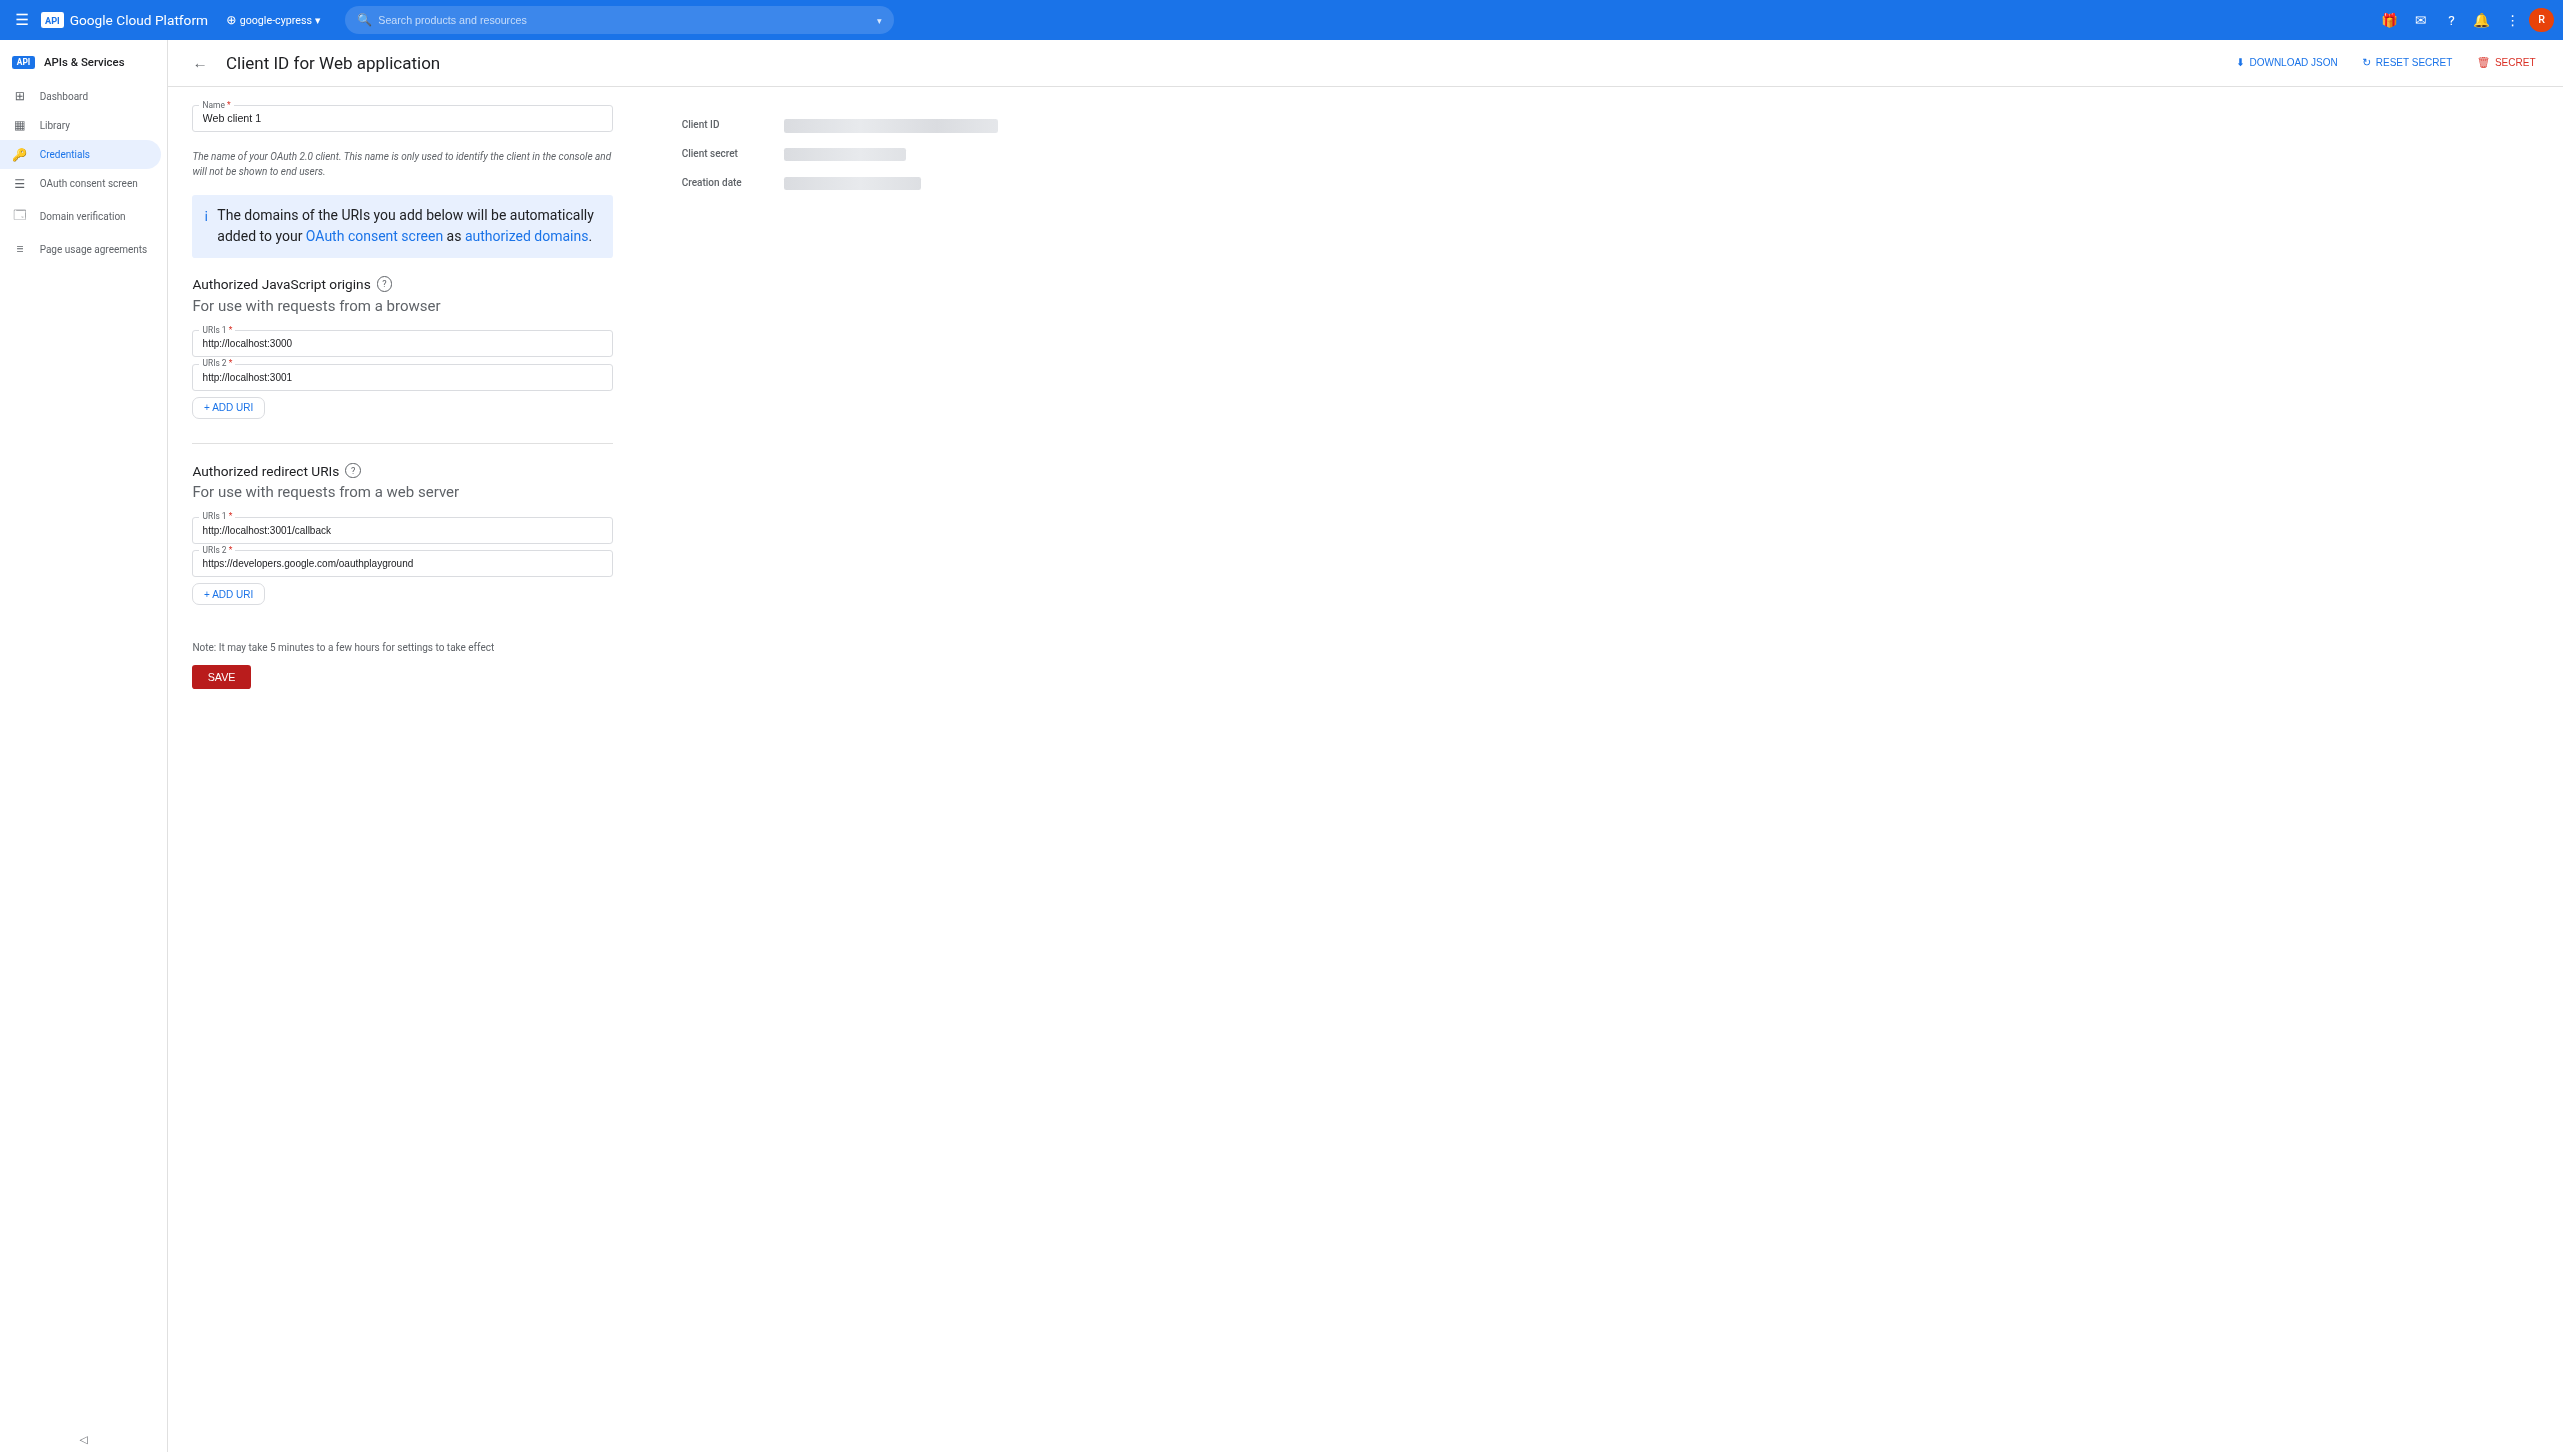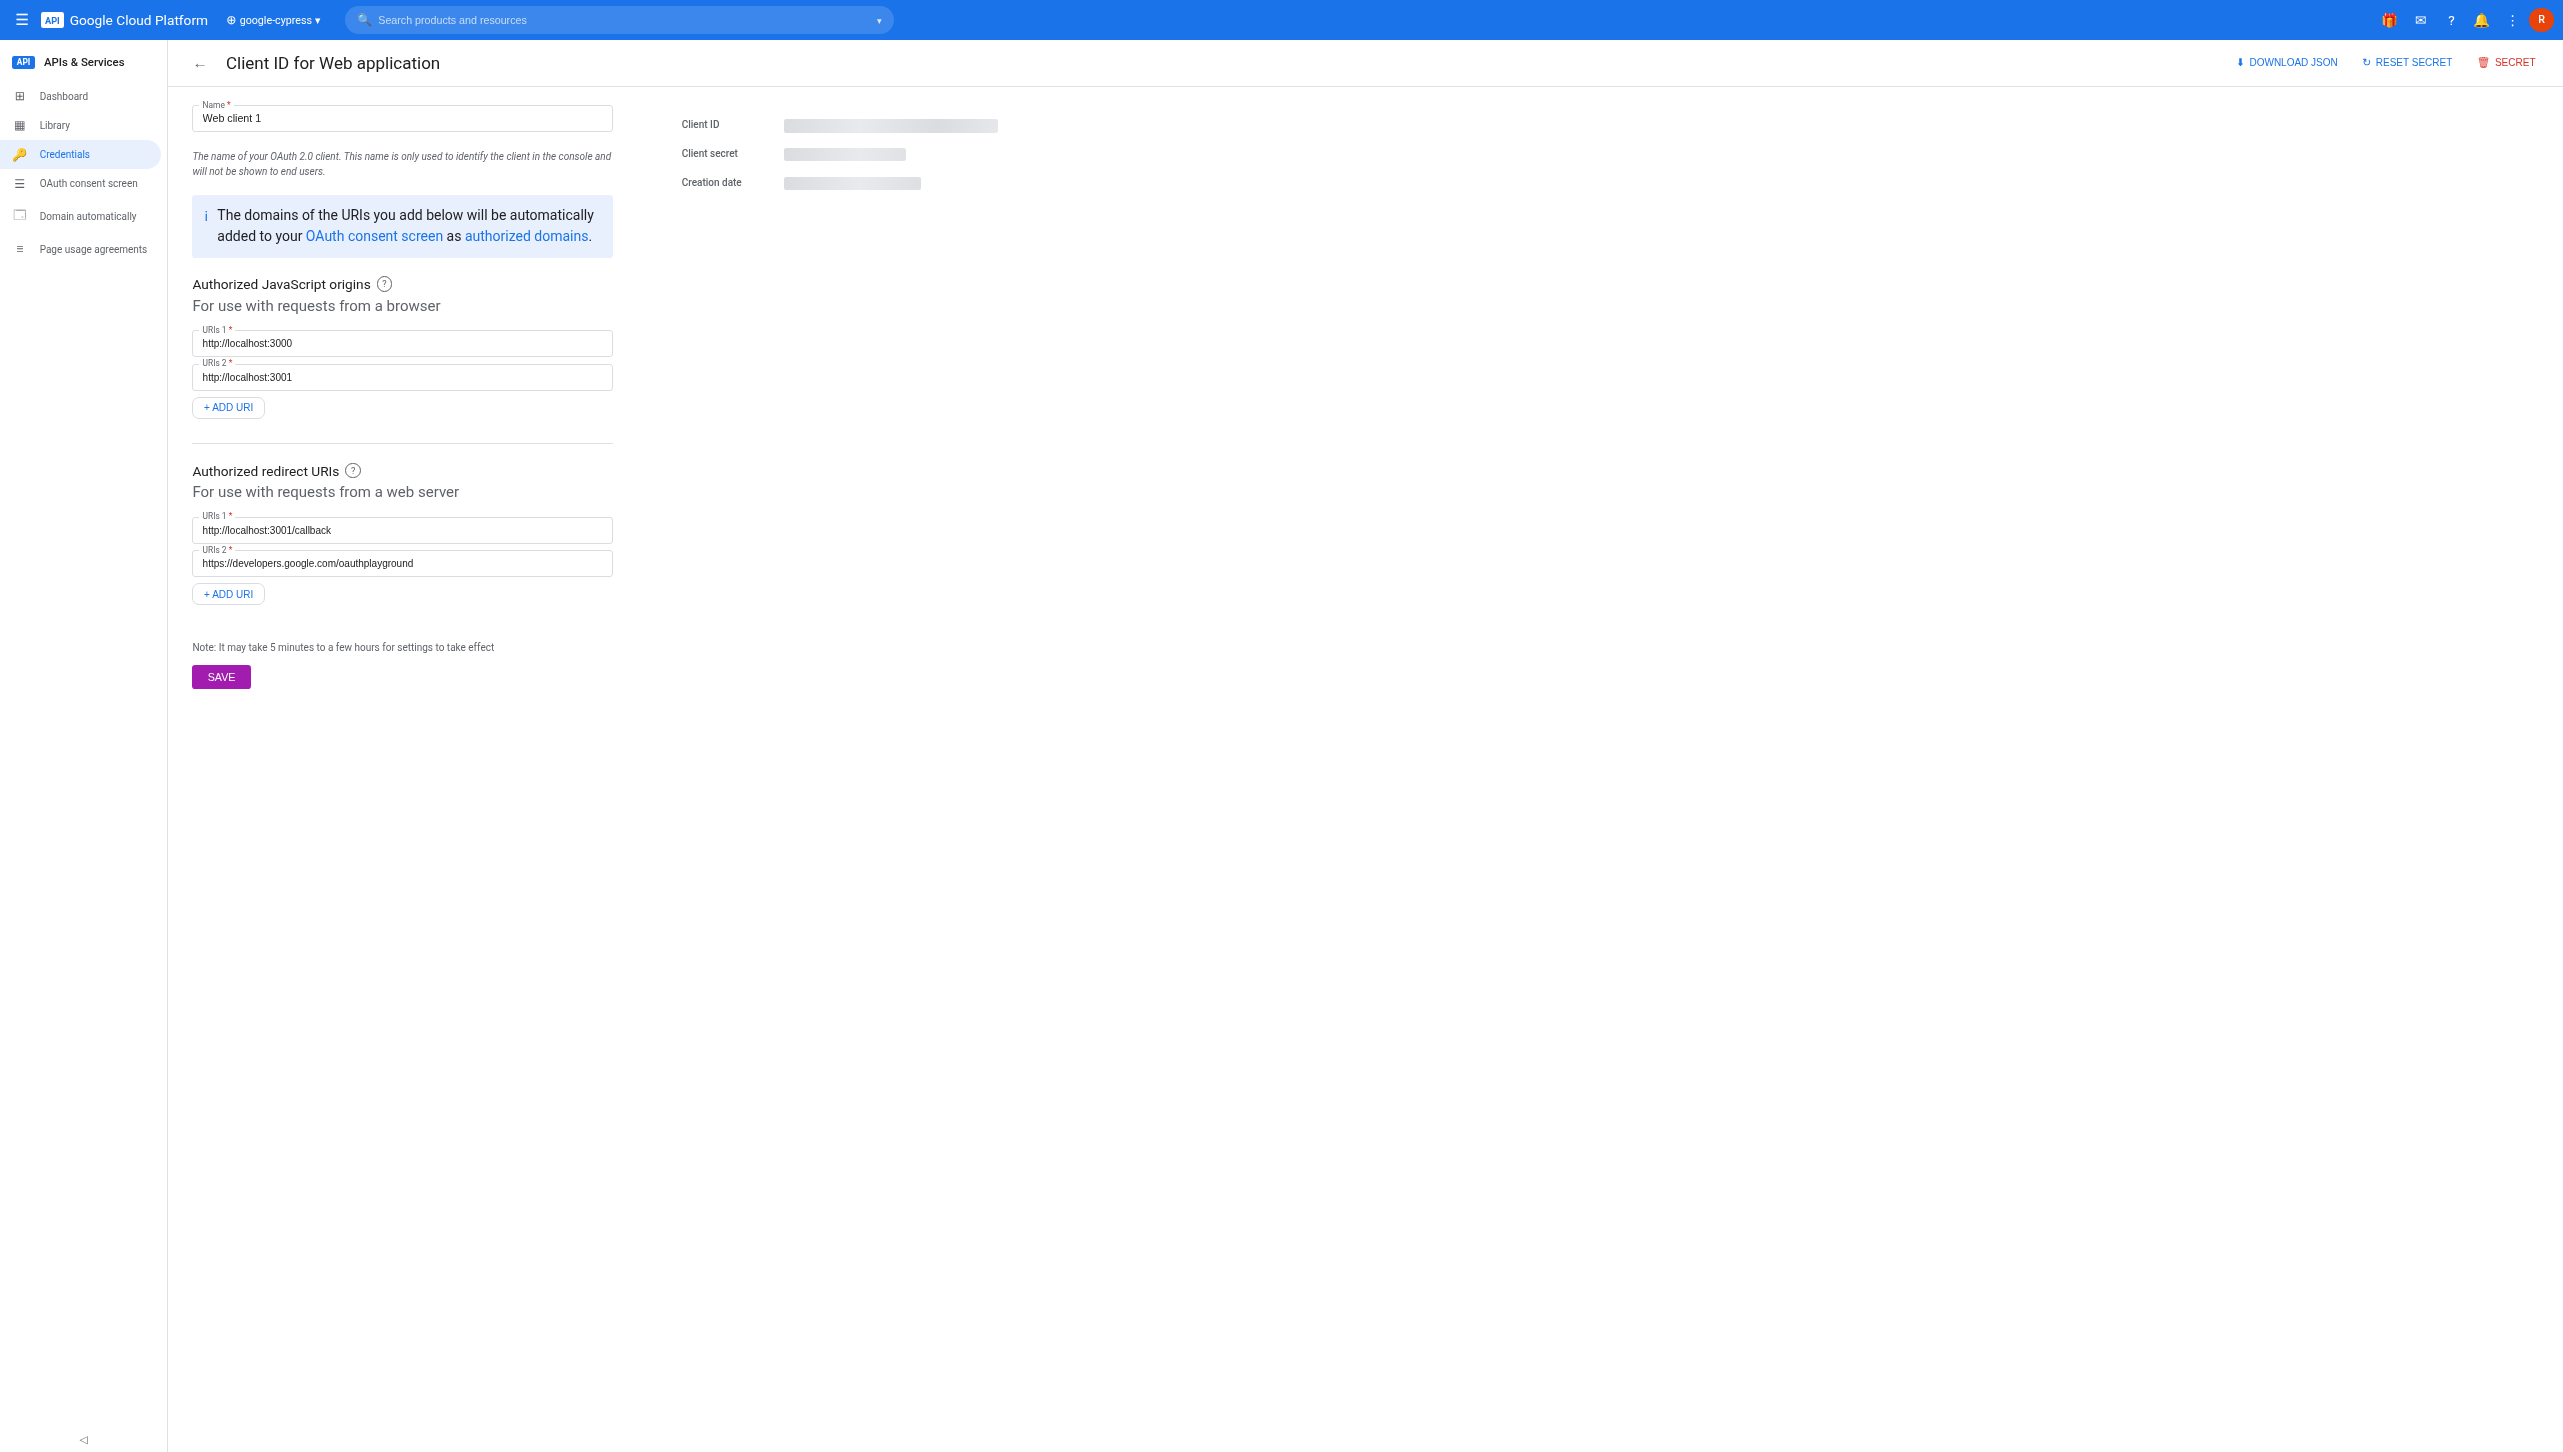--- a/index.html
+++ b/index.html
@@ -316,21 +316,21 @@
 
     
     .bottom-note {
       font-size: 10px;
       color: #5f6368;
       margin-top: 18.3px;
       padding-top: 12.2px;
     }
 
     .save-btn {
-      background: #a21caf;
+      background: #b91c1c;
       color: #fff;
       border: none;
       border-radius: 3.1px;
       padding: 6.1px 15.3px;
       font-size: 10.7px;
       font-weight: 500;
       cursor: pointer;
       margin-top: 12.2px;
     }
 
@@ -389,21 +389,21 @@
       <li class="sidebar-item active">
         <span class="sidebar-item-icon">🔑</span>
         <span>Credentials</span>
       </li>
       <li class="sidebar-item">
         <span class="sidebar-item-icon">☰</span>
         <span>OAuth consent screen</span>
       </li>
       <li class="sidebar-item">
         <span class="sidebar-item-icon">🗔</span>
-        <span>Domain automatically</span>
+        <span>Domain verification</span>
       </li>
       <li class="sidebar-item">
         <span class="sidebar-item-icon">≡</span>
         <span>Page usage agreements</span>
       </li>
     </ul>
     <div class="sidebar-collapse">
       <span>◁</span>
     </div>
   </nav>

